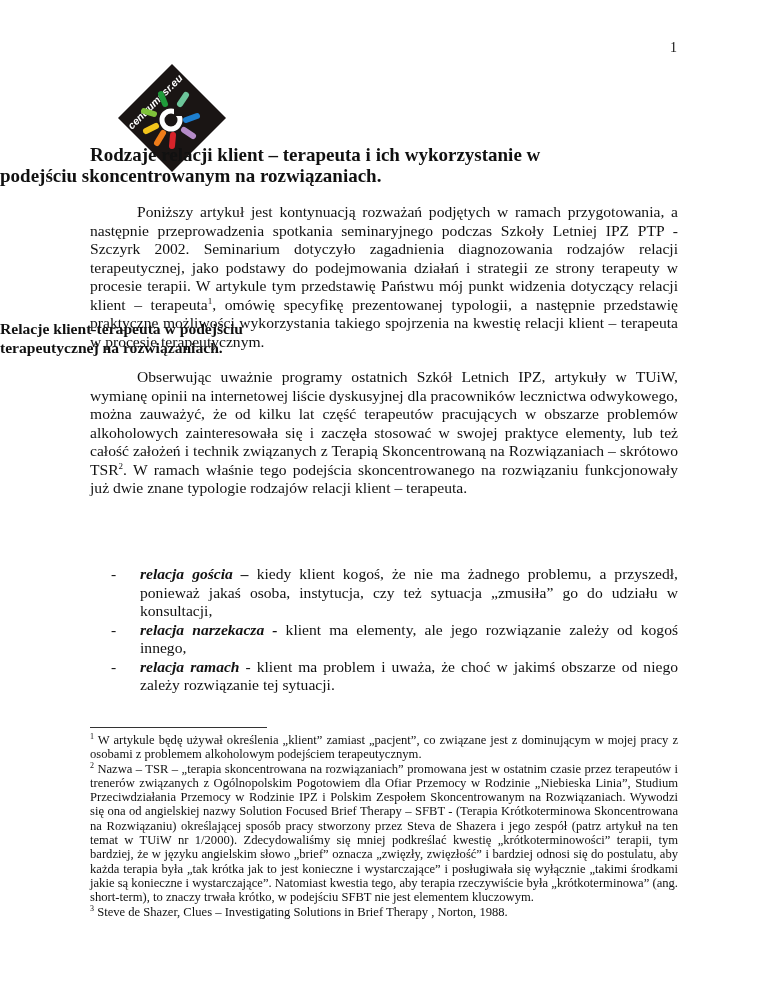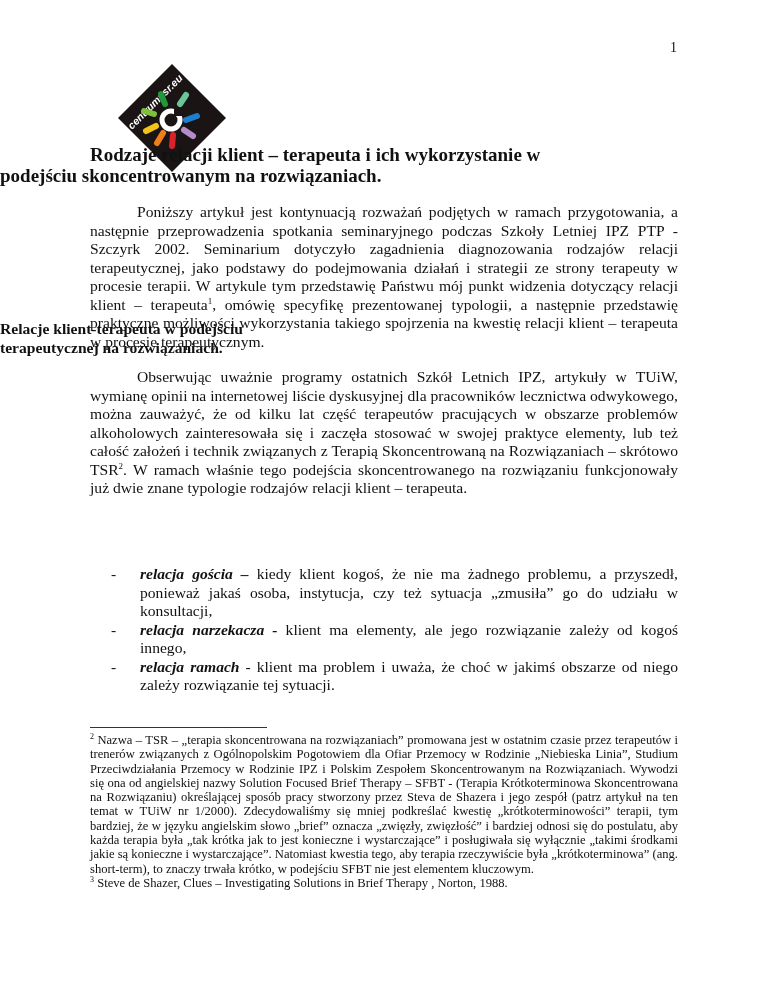--- a/index.html
+++ b/index.html
@@ -157,15 +157,16 @@
   </li>
   <li>
     <span class="dash">-</span>
     <span class="term">relacja ramach</span><span> - klient ma problem i uważa, że choć w jakimś obszarze od niego zależy rozwiązanie tej sytuacji.</span>
   </li>
 </ul>
 
 <div class="fn-sep"></div>
 
 <div class="footnotes">
+  <p><sup>1</sup><span> W artykule będę używał określenia „klient” zamiast „pacjent”, co związane jest z dominującym w mojej pracy z osobami z problemem alkoholowym podejściem terapeutycznym.</span></p>
   <p><sup>2</sup><span> Nazwa – TSR – „terapia skoncentrowana na rozwiązaniach” promowana jest w ostatnim czasie przez terapeutów i trenerów związanych z Ogólnopolskim Pogotowiem dla Ofiar Przemocy w Rodzinie „Niebieska Linia”, Studium Przeciwdziałania Przemocy w Rodzinie IPZ i Polskim Zespołem Skoncentrowanym na Rozwiązaniach. Wywodzi się ona od angielskiej nazwy Solution Focused Brief Therapy – SFBT - (Terapia Krótkoterminowa Skoncentrowana na Rozwiązaniu) określającej sposób pracy stworzony przez Steva de Shazera i jego zespół (patrz artykuł na ten temat w TUiW  nr  1/2000). Zdecydowaliśmy się mniej podkreślać kwestię „krótkoterminowości” terapii, tym bardziej, że w języku angielskim słowo „brief” oznacza „zwięzły, zwięzłość” i bardziej odnosi się do postulatu, aby każda terapia była „tak krótka jak to jest konieczne i wystarczające” i posługiwała się wyłącznie „takimi środkami jakie są konieczne i wystarczające”. Natomiast kwestia tego, aby terapia rzeczywiście była „krótkoterminowa” (ang. short-term), to znaczy trwała krótko, w podejściu SFBT nie jest elementem kluczowym.</span></p>
   <p><sup>3</sup><span> Steve de Shazer, Clues – Investigating Solutions in Brief Therapy , Norton, 1988.</span></p>
 </div>
 
 </body></html>

